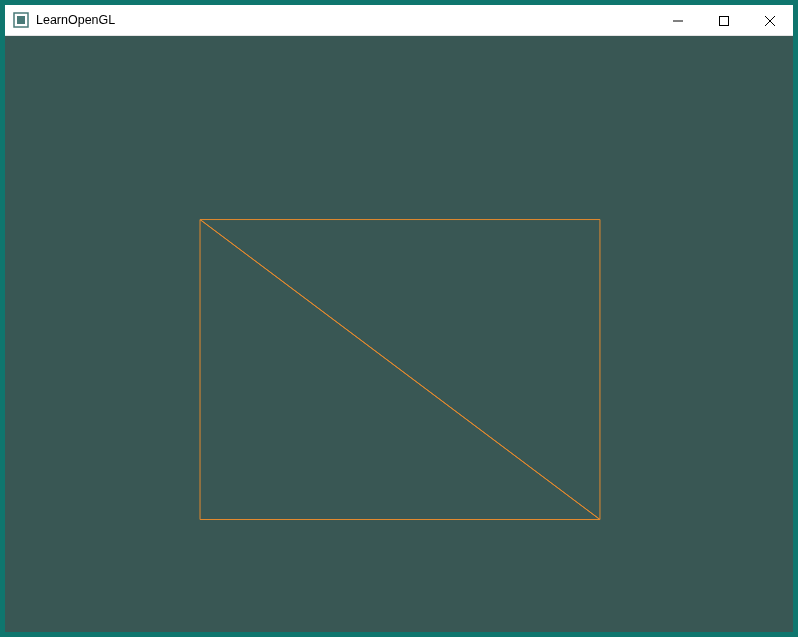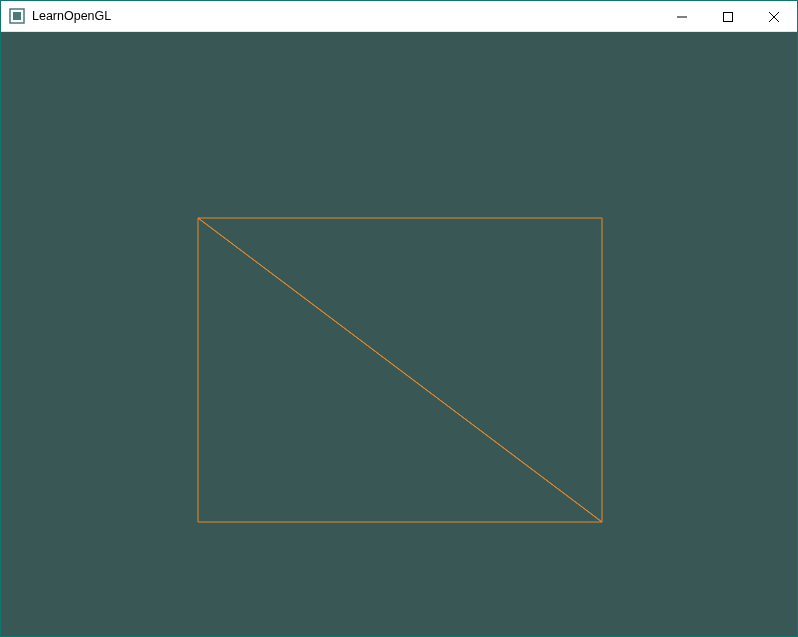--- a/index.html
+++ b/index.html
@@ -6,21 +6,21 @@
     body {
       font-family: "Segoe UI", Tahoma, sans-serif;
       background: #fff;
       width: 798px;
       height: 637px;
       overflow: hidden;
     }
     .window {
       width: 798px;
       height: 637px;
-      border: 1px solid #0f766e;
+      border: 5px solid #0f766e;
       display: flex;
       flex-direction: column;
       background: #fff;
     }
     .titlebar {
       height: 31px;
       background: #ffffff;
       display: flex;
       align-items: center;
       padding-left: 8px;

